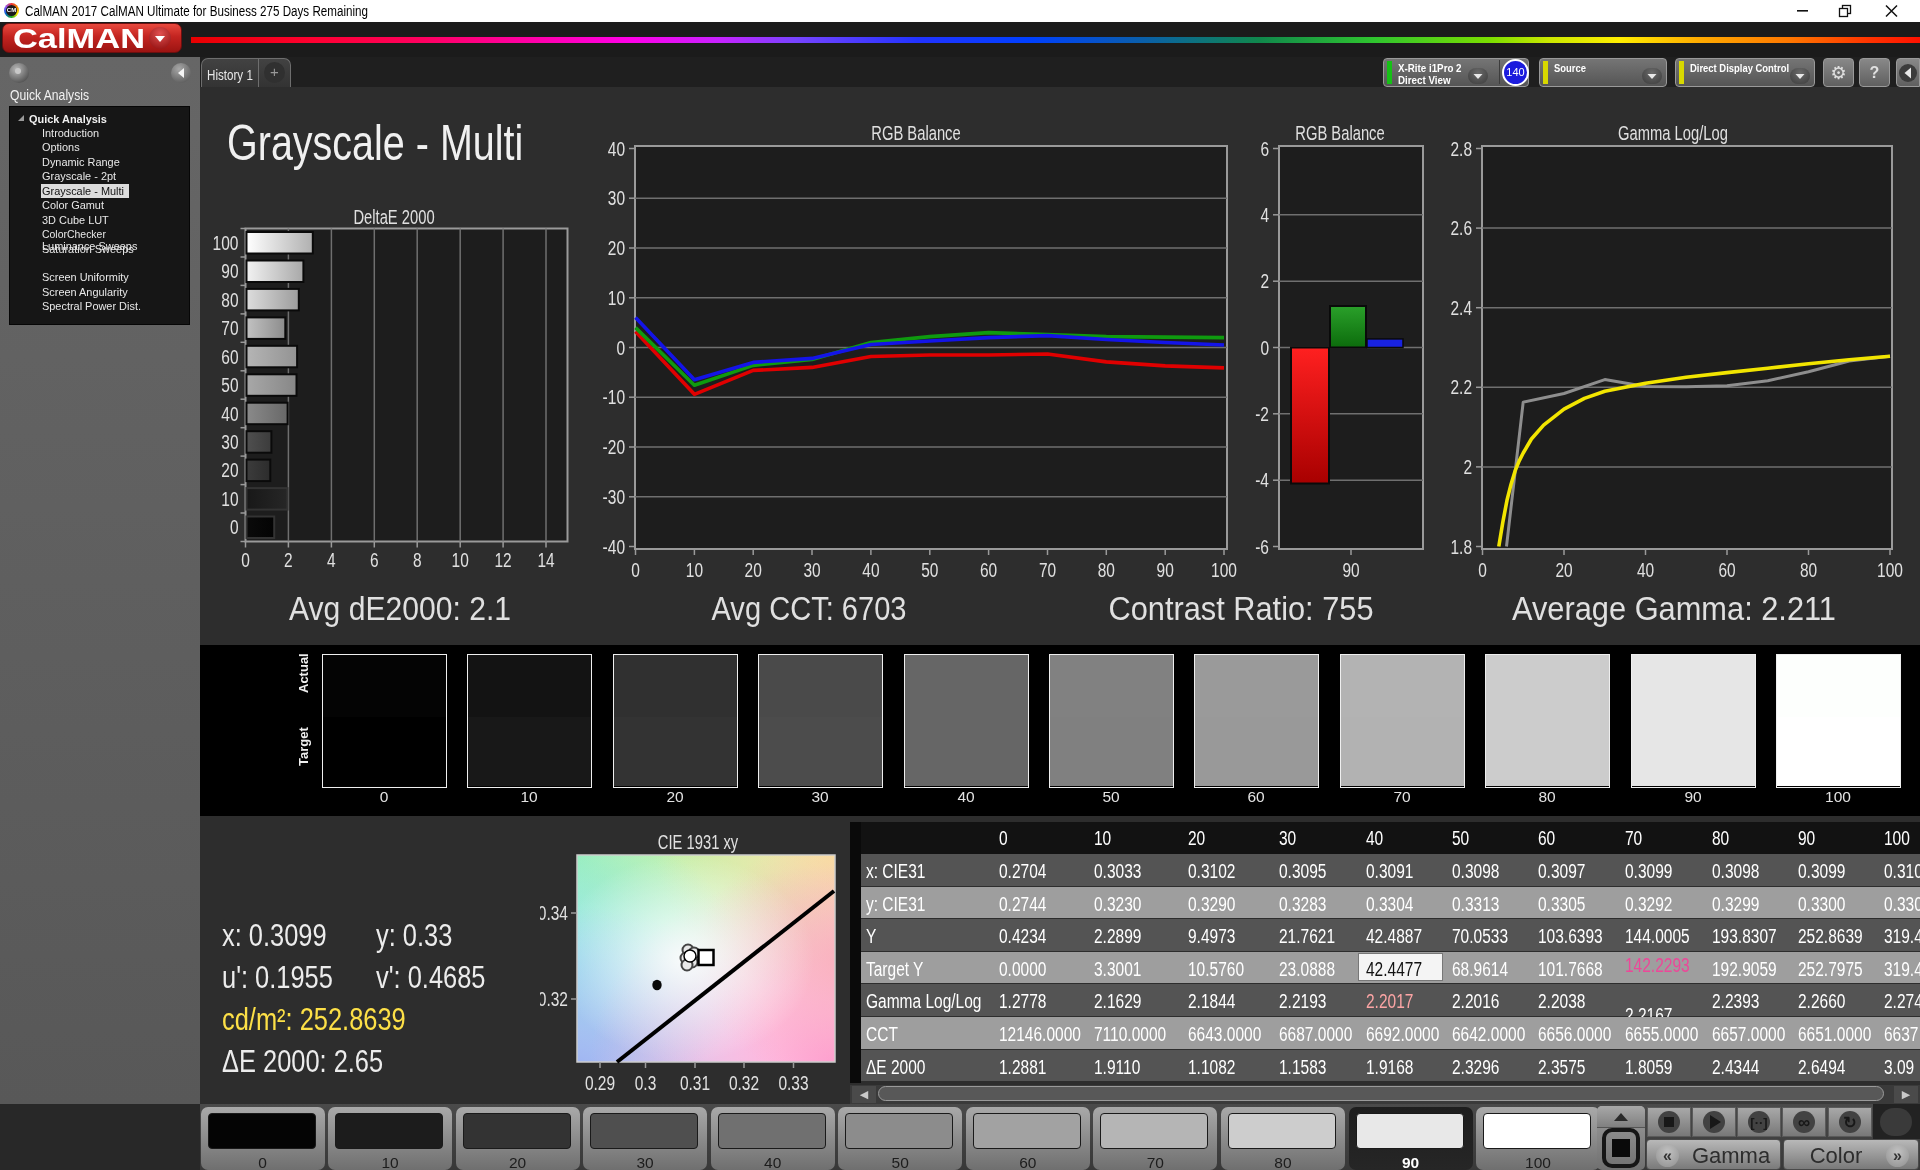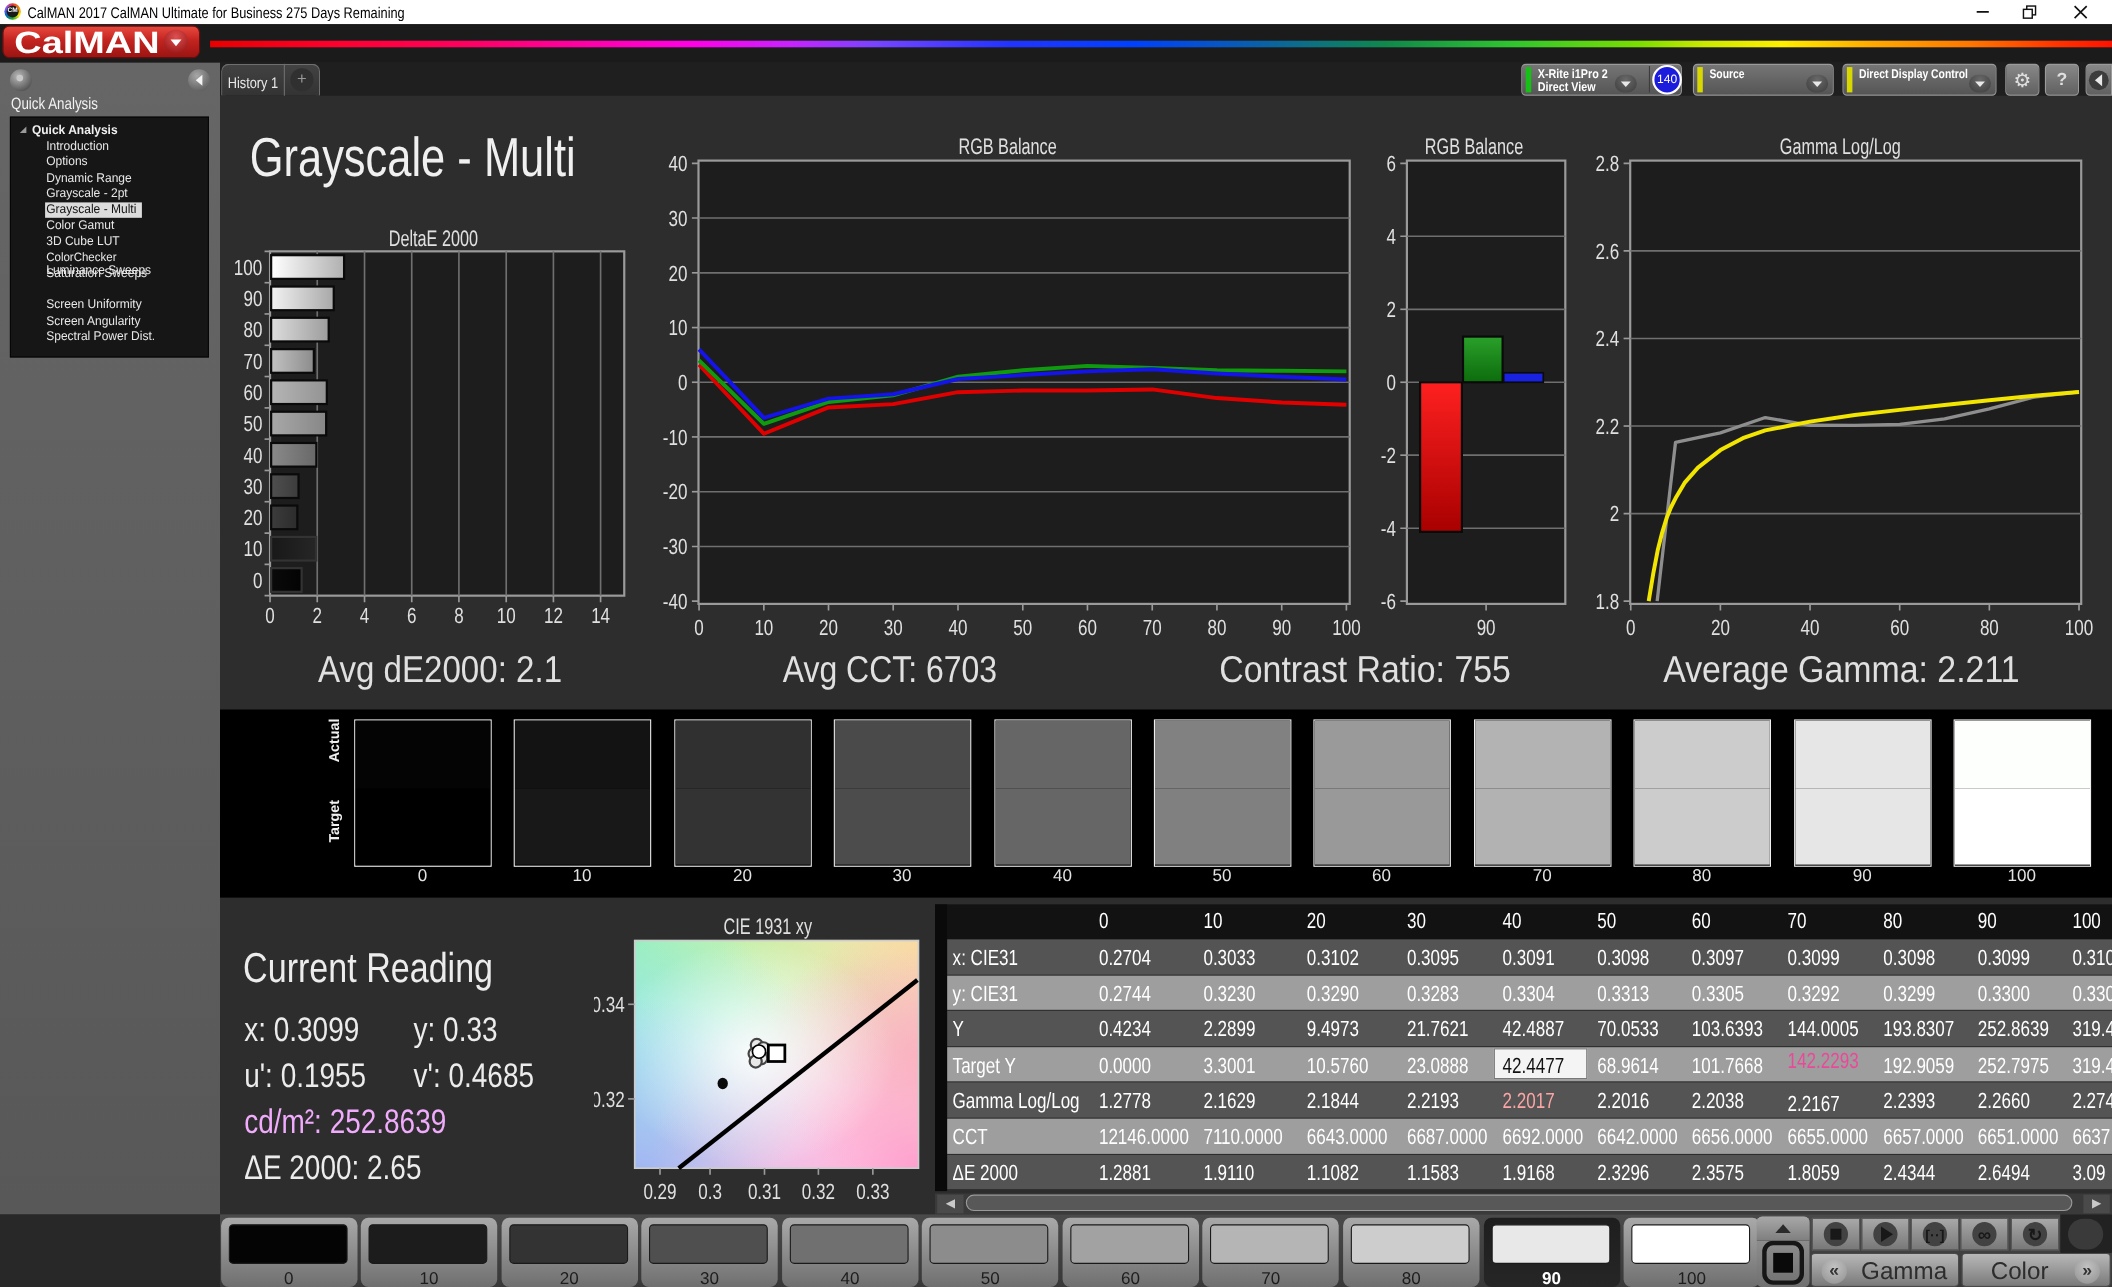--- a/index.html
+++ b/index.html
@@ -374,26 +374,25 @@
     <div style="position:absolute;left:1631px;top:654px;width:124.5px;height:134px;border:1.5px solid #efefef;overflow:hidden">
       <div style="height:62px;background:#e6e6e6"></div>
       <div style="height:69px;background:#e6e6e6"></div>
     </div>
     <div style="position:absolute;left:1621px;top:789px;width:144px;text-align:center;color:#e2e2e2;font-size:15.5px;line-height:1">90</div>
     <div style="position:absolute;left:1776px;top:654px;width:124.5px;height:134px;border:1.5px solid #efefef;overflow:hidden">
       <div style="height:62px;background:#fdfffd"></div>
       <div style="height:69px;background:#ffffff"></div>
     </div>
     <div style="position:absolute;left:1766px;top:789px;width:144px;text-align:center;color:#e2e2e2;font-size:15.5px;line-height:1">100</div>
-<div style="position:absolute;left:221px;top:861.8px;font-size:38px;line-height:1;color:#ececec"><span style="display:inline-block;transform:scaleX(0.815);transform-origin:0 50%;white-space:nowrap">Current Reading</span></div>
     <div style="position:absolute;left:222px;top:919.7px;font-size:31px;line-height:1;color:#ececec"><span style="display:inline-block;transform:scaleX(0.82);transform-origin:0 50%;white-space:nowrap">x: 0.3099</span></div>
     <div style="position:absolute;left:376px;top:919.7px;font-size:31px;line-height:1;color:#ececec"><span style="display:inline-block;transform:scaleX(0.82);transform-origin:0 50%;white-space:nowrap">y: 0.33</span></div>
     <div style="position:absolute;left:222px;top:961.7px;font-size:31px;line-height:1;color:#ececec"><span style="display:inline-block;transform:scaleX(0.82);transform-origin:0 50%;white-space:nowrap">u': 0.1955</span></div>
     <div style="position:absolute;left:376px;top:961.7px;font-size:31px;line-height:1;color:#ececec"><span style="display:inline-block;transform:scaleX(0.82);transform-origin:0 50%;white-space:nowrap">v': 0.4685</span></div>
-    <div style="position:absolute;left:222px;top:1003.7px;font-size:31px;line-height:1;color:#f0abfc"><span style="display:inline-block;transform:scaleX(0.82);transform-origin:0 50%;white-space:nowrap">cd/m²: 252.8639</span></div>
+    <div style="position:absolute;left:222px;top:1003.7px;font-size:31px;line-height:1;color:#fde047"><span style="display:inline-block;transform:scaleX(0.82);transform-origin:0 50%;white-space:nowrap">cd/m²: 252.8639</span></div>
     <div style="position:absolute;left:222px;top:1045.7px;font-size:31px;line-height:1;color:#ececec"><span style="display:inline-block;transform:scaleX(0.82);transform-origin:0 50%;white-space:nowrap">ΔE 2000: 2.65</span></div>
 <svg style="position:absolute;left:540px;top:830px" width="330" height="260">
       <defs>
         <radialGradient id="ctl" cx="0" cy="0" r="1.1">
           <stop offset="0" stop-color="#82f2c4" stop-opacity="1.0"></stop>
           <stop offset="0.55" stop-color="#82f2c4" stop-opacity="0.45"></stop>
           <stop offset="1" stop-color="#82f2c4" stop-opacity="0"></stop>
         </radialGradient>
         <radialGradient id="ctc" cx="0.45" cy="-0.1" r="0.8">
           <stop offset="0" stop-color="#c6f0a2" stop-opacity="0.9"></stop>
@@ -534,21 +533,21 @@
       <div style="position:absolute;left:1034px;top:136.8px;font-size:20px;line-height:1;color:#fff"><span style="display:inline-block;transform:scaleX(0.775);transform-origin:0 50%;white-space:nowrap">319.42</span></div>
       <div style="position:absolute;left:11px;top:162.4px;width:1059px;height:31.6px;background:#545454"></div>
       <div style="position:absolute;left:16px;top:169.4px;font-size:20px;line-height:1;color:#fff"><span style="display:inline-block;transform:scaleX(0.775);transform-origin:0 50%;white-space:nowrap">Gamma Log/Log</span></div>
       <div style="position:absolute;left:149px;top:169.4px;font-size:20px;line-height:1;color:#fff"><span style="display:inline-block;transform:scaleX(0.775);transform-origin:0 50%;white-space:nowrap">1.2778</span></div>
       <div style="position:absolute;left:244px;top:169.4px;font-size:20px;line-height:1;color:#fff"><span style="display:inline-block;transform:scaleX(0.775);transform-origin:0 50%;white-space:nowrap">2.1629</span></div>
       <div style="position:absolute;left:338px;top:169.4px;font-size:20px;line-height:1;color:#fff"><span style="display:inline-block;transform:scaleX(0.775);transform-origin:0 50%;white-space:nowrap">2.1844</span></div>
       <div style="position:absolute;left:429px;top:169.4px;font-size:20px;line-height:1;color:#fff"><span style="display:inline-block;transform:scaleX(0.775);transform-origin:0 50%;white-space:nowrap">2.2193</span></div>
       <div style="position:absolute;left:516px;top:169.4px;font-size:20px;line-height:1;color:#fca5a5"><span style="display:inline-block;transform:scaleX(0.775);transform-origin:0 50%;white-space:nowrap">2.2017</span></div>
       <div style="position:absolute;left:602px;top:169.4px;font-size:20px;line-height:1;color:#fff"><span style="display:inline-block;transform:scaleX(0.775);transform-origin:0 50%;white-space:nowrap">2.2016</span></div>
       <div style="position:absolute;left:688px;top:169.4px;font-size:20px;line-height:1;color:#fff"><span style="display:inline-block;transform:scaleX(0.775);transform-origin:0 50%;white-space:nowrap">2.2038</span></div>
-      <div style="position:absolute;left:775px;top:172px;font-size:20px;line-height:1;color:#fff"><span style="display:inline-block;transform:scaleX(0.775);transform-origin:0 50%;white-space:nowrap">2.2167</span></div>
+      <div style="position:absolute;left:775px;top:183px;font-size:20px;line-height:1;color:#fff"><span style="display:inline-block;transform:scaleX(0.775);transform-origin:0 50%;white-space:nowrap">2.2167</span></div>
       <div style="position:absolute;left:862px;top:169.4px;font-size:20px;line-height:1;color:#fff"><span style="display:inline-block;transform:scaleX(0.775);transform-origin:0 50%;white-space:nowrap">2.2393</span></div>
       <div style="position:absolute;left:948px;top:169.4px;font-size:20px;line-height:1;color:#fff"><span style="display:inline-block;transform:scaleX(0.775);transform-origin:0 50%;white-space:nowrap">2.2660</span></div>
       <div style="position:absolute;left:1034px;top:169.4px;font-size:20px;line-height:1;color:#fff"><span style="display:inline-block;transform:scaleX(0.775);transform-origin:0 50%;white-space:nowrap">2.274</span></div>
       <div style="position:absolute;left:11px;top:195.0px;width:1059px;height:31.6px;background:#9e9e9e"></div>
       <div style="position:absolute;left:16px;top:202.0px;font-size:20px;line-height:1;color:#fff"><span style="display:inline-block;transform:scaleX(0.775);transform-origin:0 50%;white-space:nowrap">CCT</span></div>
       <div style="position:absolute;left:149px;top:202.0px;font-size:20px;line-height:1;color:#fff"><span style="display:inline-block;transform:scaleX(0.775);transform-origin:0 50%;white-space:nowrap">12146.0000</span></div>
       <div style="position:absolute;left:244px;top:202.0px;font-size:20px;line-height:1;color:#fff"><span style="display:inline-block;transform:scaleX(0.775);transform-origin:0 50%;white-space:nowrap">7110.0000</span></div>
       <div style="position:absolute;left:338px;top:202.0px;font-size:20px;line-height:1;color:#fff"><span style="display:inline-block;transform:scaleX(0.775);transform-origin:0 50%;white-space:nowrap">6643.0000</span></div>
       <div style="position:absolute;left:429px;top:202.0px;font-size:20px;line-height:1;color:#fff"><span style="display:inline-block;transform:scaleX(0.775);transform-origin:0 50%;white-space:nowrap">6687.0000</span></div>
       <div style="position:absolute;left:516px;top:202.0px;font-size:20px;line-height:1;color:#fff"><span style="display:inline-block;transform:scaleX(0.775);transform-origin:0 50%;white-space:nowrap">6692.0000</span></div>

